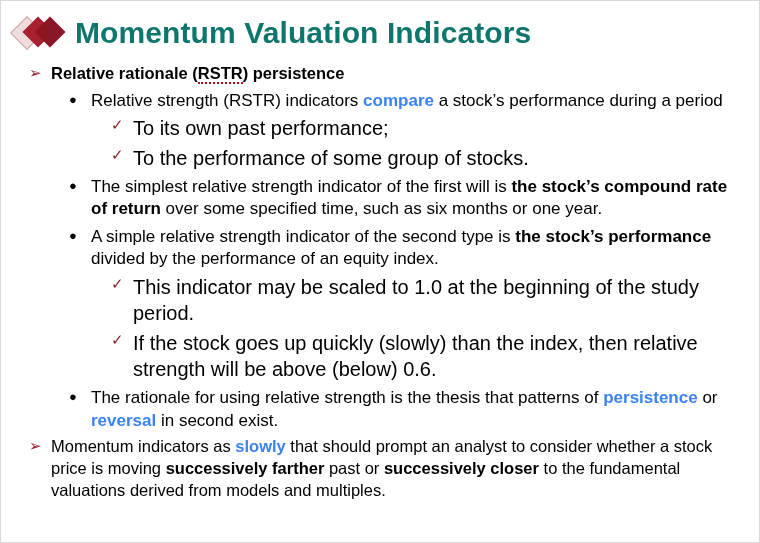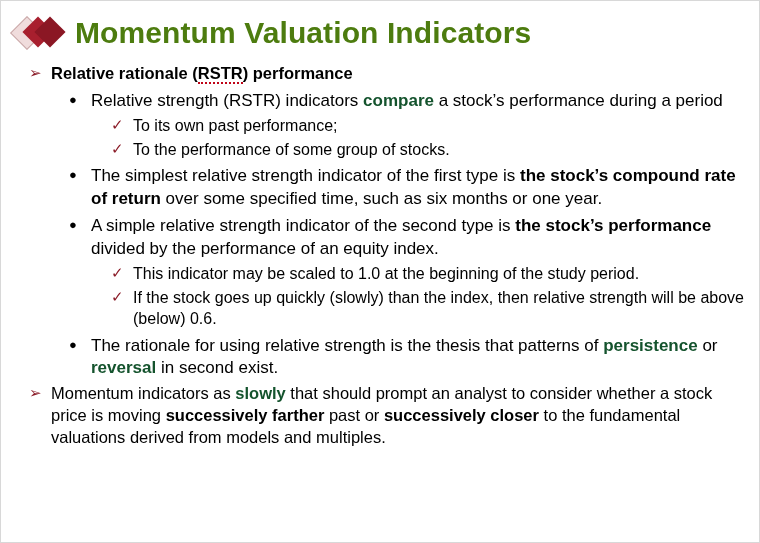--- a/index.html
+++ b/index.html
@@ -40,21 +40,21 @@
     height: 22px;
     transform: rotate(45deg);
     top: 6px;
   }
   .d1 { left: 2px;  background: #f0dcdc; border: 1px solid #c9a9a9; }
   .d2 { left: 14px; background: #a81f2e; }
   .d3 { left: 26px; background: #8b1724; }
   .slide-title {
     font-size: 30px;
     font-weight: bold;
-    color: #4d7c0f;
+    color: #0f766e;
     letter-spacing: 0.1px;
     line-height: 1.1;
     white-space: nowrap;
   }
   
   .body {
     padding: 10px 14px 0 14px;
     font-size: 16.5px;
     line-height: 1.32;
   }
@@ -81,24 +81,24 @@
   }
   .mark-check {
     color: #8b1c28;
     font-size: 15px;
     line-height: 1.35;
   }
   .txt { flex: 1 1 auto; }
 
   .lvl1 .txt { font-size: 16.5px; }
   .lvl2 .txt { font-size: 17px; }
-  .lvl3 .txt { font-size: 16px; }
+  .lvl3 .txt { font-size: 20px; }
 
   .b { font-weight: bold; }
-  .red { color: #14532d; font-weight: bold; }
+  .red { color: #3b82f6; font-weight: bold; }
   .spell {
     border-bottom: 2px dotted #c00418;
     text-align: center;
   }
 </style>
 </head>
 <body>
 
 <div class="slide">
 
@@ -108,40 +108,40 @@
       <span class="diamond d2"></span>
       <span class="diamond d3"></span>
     </div>
     <div class="slide-title">Momentum Valuation Indicators</div>
   </div>
 
   <div class="body">
 
     <div class="lvl1">
       <span class="mark mark-arrow">➢</span>
-      <span class="txt b"><span>Relative rationale (</span><span class="spell">RSTR</span><span>) performance</span></span>
+      <span class="txt b"><span>Relative rationale (</span><span class="spell">RSTR</span><span>) persistence</span></span>
     </div>
 
     <div class="lvl2">
       <span class="mark mark-dot">●</span>
       <span class="txt"><span>Relative strength (RSTR) indicators </span><span class="red">compare</span><span> a stock’s performance during a period</span></span>
     </div>
 
     <div class="lvl3">
       <span class="mark mark-check">✓</span>
       <span class="txt">To its own past performance;</span>
     </div>
     <div class="lvl3">
       <span class="mark mark-check">✓</span>
       <span class="txt">To the performance of some group of stocks.</span>
     </div>
 
     <div class="lvl2">
       <span class="mark mark-dot">●</span>
-      <span class="txt"><span>The simplest relative strength indicator of the first type is </span><span class="b">the stock’s compound rate of return</span><span> over some specified time, such as six months or one year.</span></span>
+      <span class="txt"><span>The simplest relative strength indicator of the first will is </span><span class="b">the stock’s compound rate of return</span><span> over some specified time, such as six months or one year.</span></span>
     </div>
 
     <div class="lvl2">
       <span class="mark mark-dot">●</span>
       <span class="txt"><span>A simple relative strength indicator of the second type is </span><span class="b">the stock’s performance</span><span> divided by the performance of an equity index.</span></span>
     </div>
 
     <div class="lvl3">
       <span class="mark mark-check">✓</span>
       <span class="txt">This indicator may be scaled to 1.0 at the beginning of the study period.</span>

